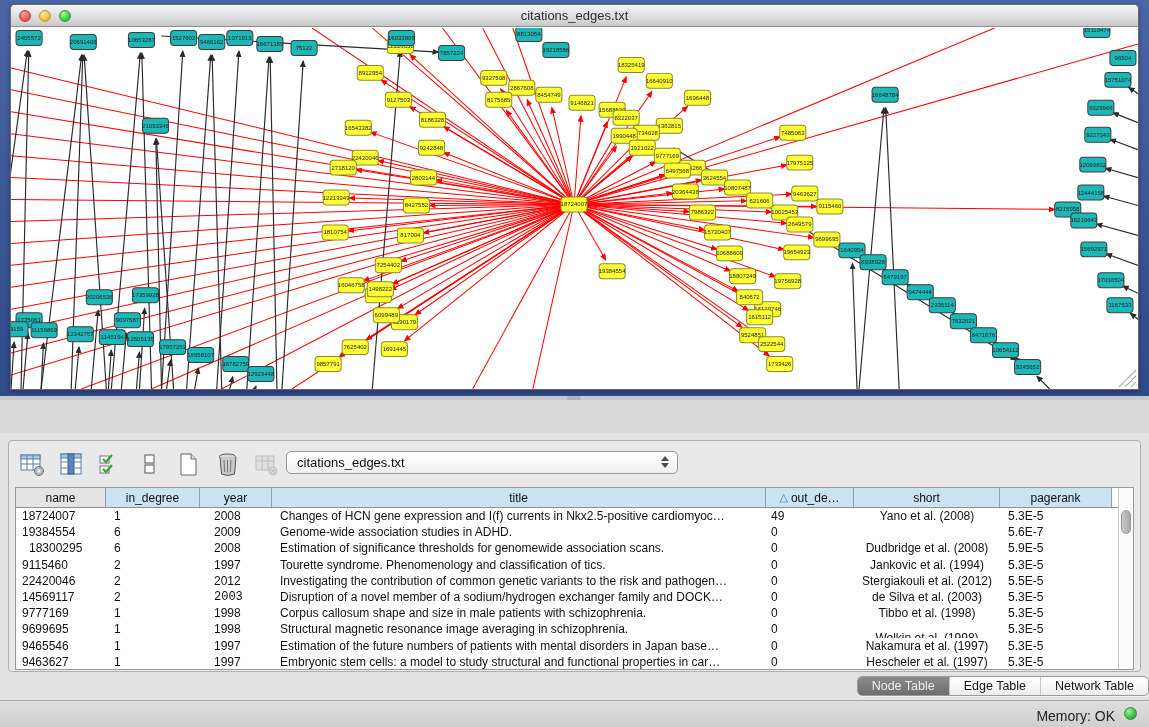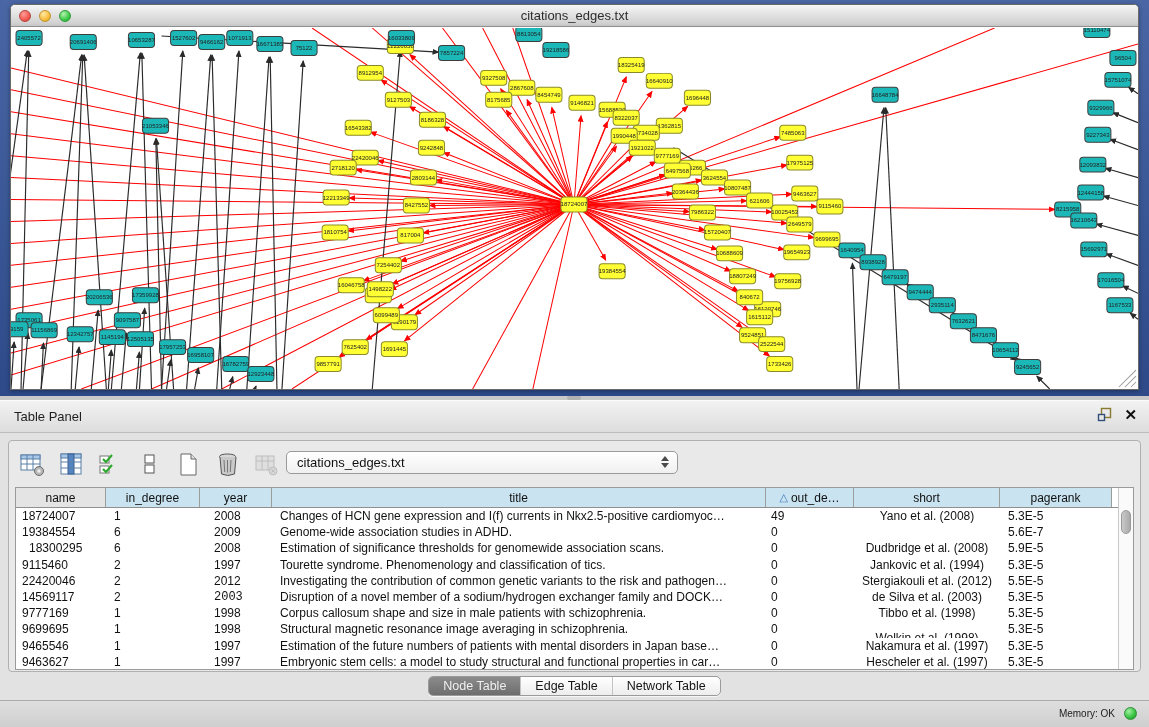--- a/index.html
+++ b/index.html
@@ -61,31 +61,31 @@
   .th.gray { background:#e4e4e4; }
   .th .sortmark { color:#3a7ab8; margin-right:3px; font-size:11px; }
   .trow { display:flex; height:16.2px; font-size:12px; color:#111; background:#fff; }
   .td { overflow:hidden; white-space:nowrap; text-overflow:clip; line-height:16px; }
   .td.c { text-align:center; }
   .vscroll { position:absolute; right:0; top:0; bottom:0; width:15px; background:#fafafa; border-left:1px solid #c9c9c9; }
   .vthumb { position:absolute; left:2px; top:22px; width:10px; height:24px; border-radius:5px;
     background:linear-gradient(90deg,#c9c9c9,#a9a9a9); border:1px solid #9a9a9a; }
 
   
-  .tabs { position:absolute; left:0; right:0; top:243px; display:flex; justify-content:center; }
+  .tabs { position:absolute; left:0; right:0; top:243px; display:flex; justify-content:flex-end; }
   .seg { display:flex; border:1px solid #9a9a9a; border-radius:5px; overflow:hidden; height:20px;
     background:linear-gradient(180deg,#ffffff,#ededed); box-shadow:0 1px 0 rgba(255,255,255,.7); }
   .seg .tab { padding:0 14px; font-size:12.5px; line-height:19px; color:#161616; border-left:1px solid #c4c4c4; }
   .seg .tab:first-child { border-left:none; }
   .seg .tab.sel { background:linear-gradient(180deg,#8b8b8b,#6e6e6e); color:#efefef; border-left:none; }
 
   
   .statusbar { position:absolute; top:700px; left:0; width:1149px; height:27px;
     background:linear-gradient(180deg,#dedede,#cfcfcf); border-top:1px solid #aaa; }
-  .mem { position:absolute; right:34px; top:7px; font-size:10px; color:#222; }
+  .mem { position:absolute; right:34px; top:7px; font-size:14px; color:#222; }
   .memdot { position:absolute; right:12px; top:6px; width:13px; height:13px; border-radius:50%;
     background:radial-gradient(circle at 35% 30%, #9ff0a0, #35c13f 60%, #1f8f29); border:1px solid #2f8f39; }
 </style>
 </head>
 <body>
 
 <div class="app">
 
   <div class="net-frame">
     <div class="mac-window">
@@ -481,32 +481,20 @@
             <line x1="1116" y1="360" x2="1121" y2="355" stroke="#9a9a9a" stroke-width="1"></line>
           </svg>
       </div>
     </div>
   </div>
 
   <div class="splitter">
       <div class="grip"></div>
     </div>
 
-  <div class="tp-header">
-    <span class="tp-title">Table Panel</span>
-    <span class="tp-actions">
-      <span class="icon-btn">
-        <svg width="15" height="15" viewBox="0 0 15 15">
-          <rect x="4.5" y="1.5" width="9" height="9" fill="none" stroke="#8a7a30" stroke-width="1.4"></rect>
-          <rect x="1.5" y="7.5" width="6" height="6" fill="#e9e9e9" stroke="#34507a" stroke-width="1.4"></rect>
-        </svg>
-      </span>
-      <span class="icon-btn tp-close">✕</span>
-    </span>
-  </div>
 
   <div class="tp-body">
     <div class="groupbox">
       <div class="toolbar" id="toolbar">
           <div class="tb-icon">
             <svg width="25" height="25" viewBox="0 0 25 25">
               <rect x="1" y="3" width="19" height="15" fill="#fff" stroke="#5b7fa6"></rect>
               <rect x="1" y="3" width="19" height="4" fill="#a8c8e8" stroke="#5b7fa6"></rect>
               <line x1="7" y1="3" x2="7" y2="18" stroke="#5b7fa6"></line>
               <line x1="13" y1="3" x2="13" y2="18" stroke="#5b7fa6"></line>

